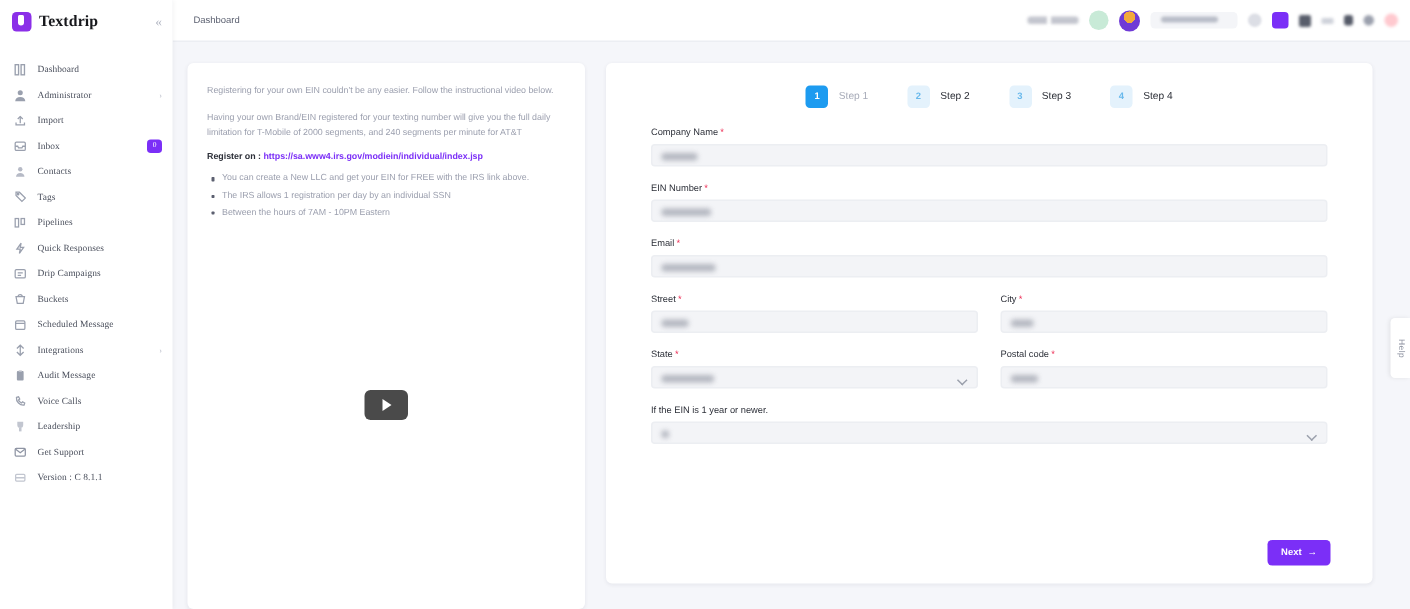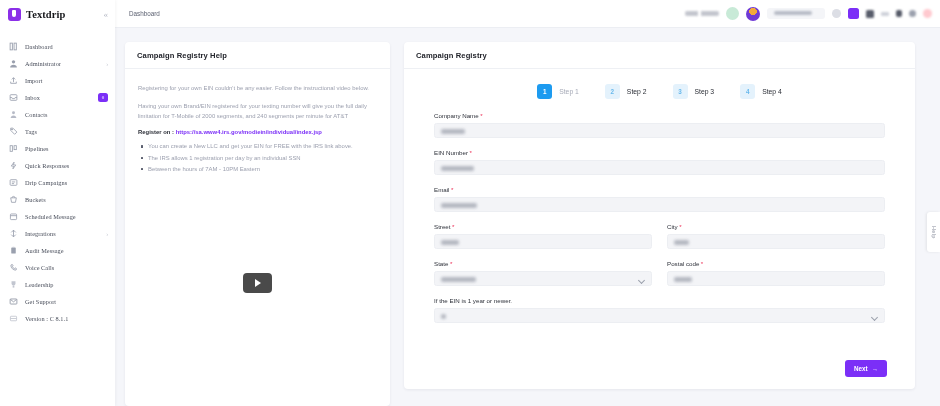--- a/index.html
+++ b/index.html
@@ -399,46 +399,40 @@
         <span class="ic-small"></span>
         <span class="ic-dot"></span>
         <span class="ic-dot2"></span>
         <span class="ic-pink"></span>
       </div>
     </header>
 
     <div class="content">
 
       <section class="card card-help">
-        <div class="card-head">
-          <div class="card-title">Campaign Registry Help</div>
-        </div>
         <div class="help-body">
           <p class="help-p">Registering for your own EIN couldn't be any easier. Follow the instructional video below.</p>
           <p class="help-p">Having your own Brand/EIN registered for your texting number will give you the full daily limitation for T-Mobile of 2000 segments, and 240 segments per minute for AT&amp;T</p>
           <p class="help-reg">
             <span>Register on : </span><a class="help-link" href="#">https://sa.www4.irs.gov/modiein/individual/index.jsp</a>
           </p>
           <ul class="help-list">
             <li>You can create a New LLC and get your EIN for FREE with the IRS link above.</li>
             <li>The IRS allows 1 registration per day by an individual SSN</li>
             <li>Between the hours of 7AM - 10PM Eastern</li>
           </ul>
         </div>
         <div class="video-wrap">
           <div class="play-btn">
               <span class="tri"></span>
             </div>
         </div>
       </section>
 
       <section class="card card-form">
-        <div class="card-head">
-          <div class="card-title">Campaign Registry</div>
-        </div>
 
         <div class="stepper">
           <div class="step">
             <span class="step-num active">1</span>
             <span class="step-label muted">Step 1</span>
           </div>
           <div class="step">
             <span class="step-num idle">2</span>
             <span class="step-label">Step 2</span>
           </div>

